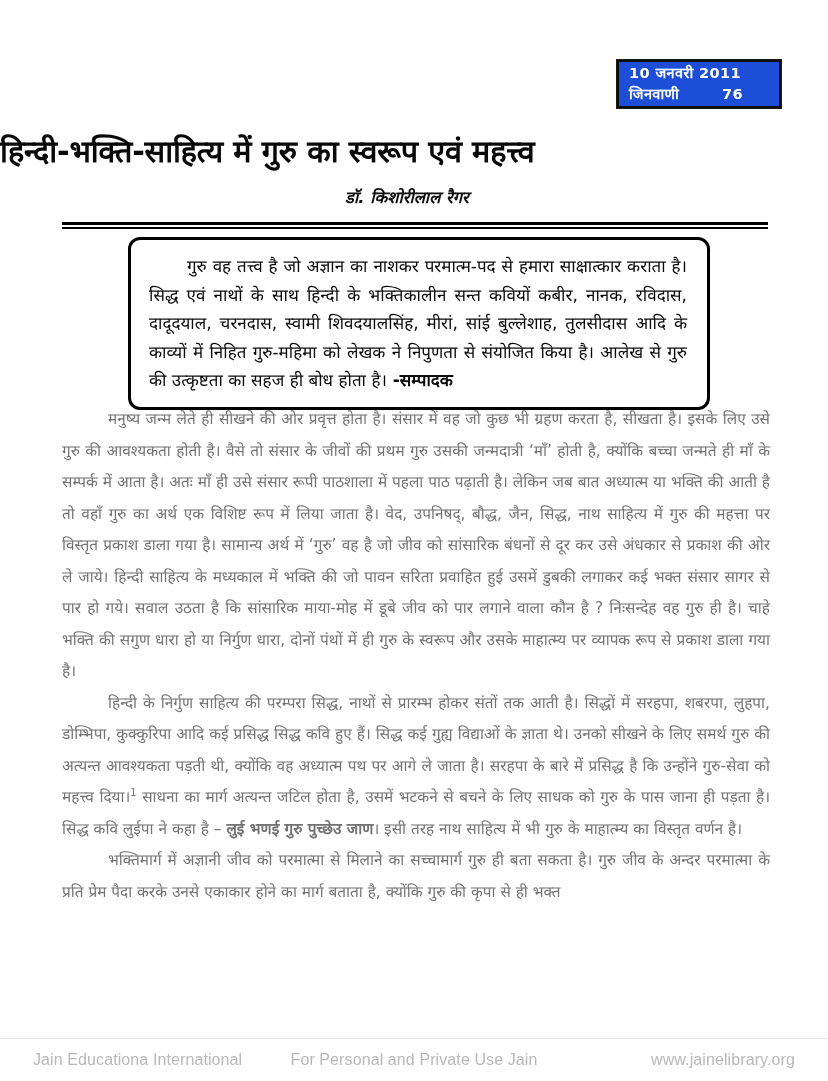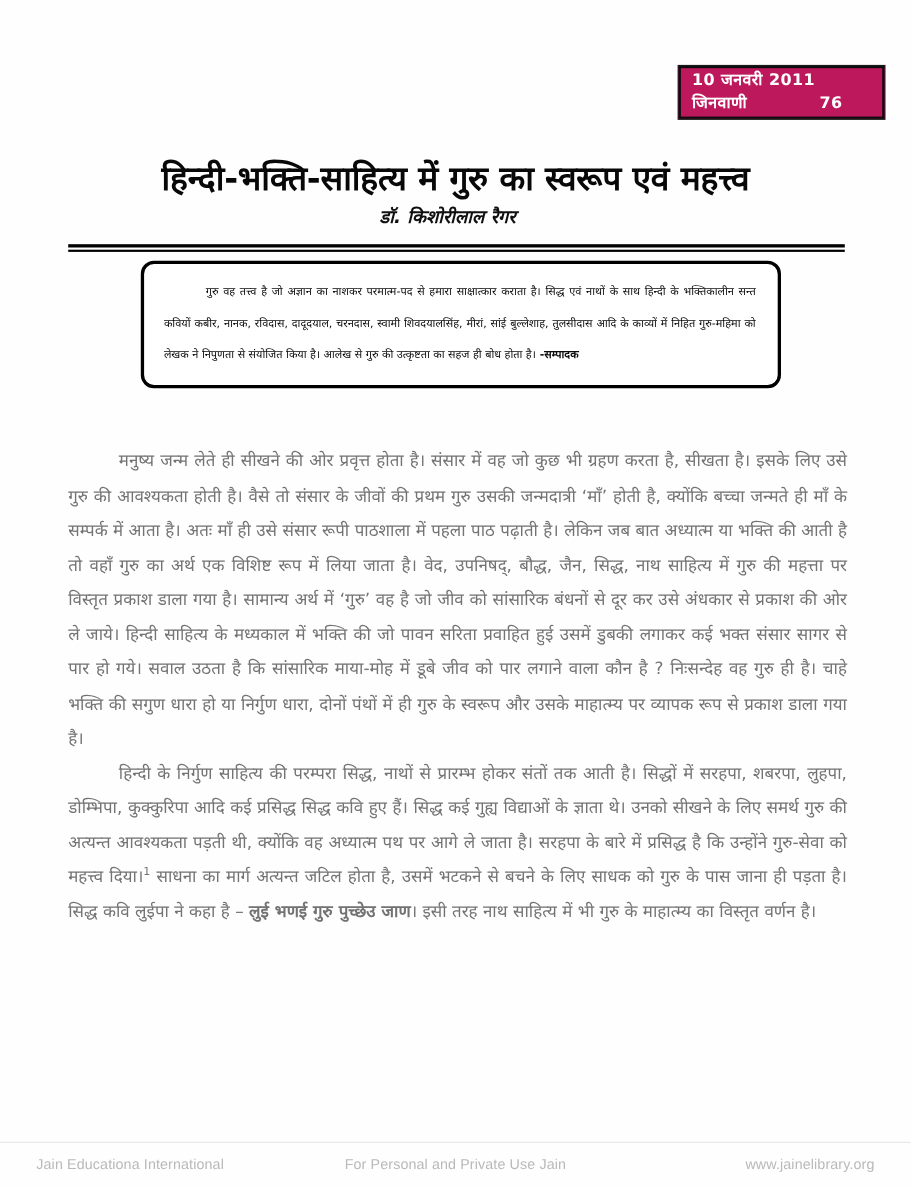--- a/index.html
+++ b/index.html
@@ -20,23 +20,23 @@
     position: absolute;
     inset: 0;
     background: #fefefe;
   }
 
   
   .issue-badge {
     position: absolute;
     left: 617px;
     top: 60px;
-    width: 187px;
+    width: 164px;
     height: 48px;
-    background: #be185d;
+    background: #1d4ed8;
     border: 2px solid #0d0d0d;
     box-shadow: 0 0 0 1px #1a1a1a;
     display: flex;
     flex-direction: column;
     justify-content: center;
     padding: 0 10px;
     box-sizing: border-box;
   }
   .issue-badge .line {
     color: #ffffff;
@@ -52,22 +52,21 @@
     justify-content: space-between;
     align-items: flex-start;
     padding-right: 26px;
   }
 
   
   .article-title {
     position: absolute;
     left: 0;
     right: 0;
-    top: 144px;
-    text-align: center;
+    top: 132px;
     font-family: "DejaVu Sans", "Liberation Sans", sans-serif;
     font-weight: bold;
     font-size: 30.5px;
     line-height: 40px;
     letter-spacing: -0.2px;
     color: #080808;
     white-space: nowrap;
   }
   .article-author {
     position: absolute;
@@ -113,21 +112,21 @@
     top: 237px;
     width: 582px;
     box-sizing: border-box;
     border: 3px solid #000000;
     border-radius: 12px;
     padding: 12px 20px 12px 18px;
     background: #ffffff;
   }
   .abstract-text {
     font-family: "DejaVu Sans", "Liberation Sans", sans-serif;
-    font-size: 10px;
+    font-size: 17px;
     line-height: 28.5px;
     text-align: justify;
     text-indent: 38px;
     color: #090909;
     font-weight: 500;
   }
   .abstract-text .editor-sign {
     font-weight: bold;
   }
 
@@ -169,21 +168,21 @@
   }
   .footer-inner {
     position: relative;
     width: 100%;
     height: 100%;
   }
   .footer span {
     position: absolute;
     top: 12px;
     font-family: "Liberation Sans", "DejaVu Sans", sans-serif;
-    font-size: 13px;
+    font-size: 16px;
     color: #b9b9b9;
     letter-spacing: 0.1px;
     white-space: nowrap;
   }
   .footer .f-left  { left: 33px; }
   .footer .f-mid   { left: 50%; transform: translateX(-50%); }
   .footer .f-right { right: 33px; text-align: center; }
 </style>
 </head>
 <body>
@@ -212,20 +211,21 @@
     </div>
   </div>
 
   <div class="body-col">
     <p class="body-para">मनुष्य जन्म लेते ही सीखने की ओर प्रवृत्त होता है। संसार में वह जो कुछ भी ग्रहण करता है, सीखता है। इसके लिए उसे गुरु की आवश्यकता होती है। वैसे तो संसार के जीवों की प्रथम गुरु उसकी जन्मदात्री ‘माँ’ होती है, क्योंकि बच्चा जन्मते ही माँ के सम्पर्क में आता है। अतः माँ ही उसे संसार रूपी पाठशाला में पहला पाठ पढ़ाती है। लेकिन जब बात अध्यात्म या भक्ति की आती है तो वहाँ गुरु का अर्थ एक विशिष्ट रूप में लिया जाता है। वेद, उपनिषद्, बौद्ध, जैन, सिद्ध, नाथ साहित्य में गुरु की महत्ता पर विस्तृत प्रकाश डाला गया है। सामान्य अर्थ में ‘गुरु’ वह है जो जीव को सांसारिक बंधनों से दूर कर उसे अंधकार से प्रकाश की ओर ले जाये। हिन्दी साहित्य के मध्यकाल में भक्ति की जो पावन सरिता प्रवाहित हुई उसमें डुबकी लगाकर कई भक्त संसार सागर से पार हो गये। सवाल उठता है कि सांसारिक माया-मोह में डूबे जीव को पार लगाने वाला कौन है ? निःसन्देह वह गुरु ही है। चाहे भक्ति की सगुण धारा हो या निर्गुण धारा, दोनों पंथों में ही गुरु के स्वरूप और उसके माहात्म्य पर व्यापक रूप से प्रकाश डाला गया है।</p>
 
     <p class="body-para">
       <span>हिन्दी के निर्गुण साहित्य की परम्परा सिद्ध, नाथों से प्रारम्भ होकर संतों तक आती है। सिद्धों में सरहपा, शबरपा, लुहपा, डोम्भिपा, कुक्कुरिपा आदि कई प्रसिद्ध सिद्ध कवि हुए हैं। सिद्ध कई गुह्य विद्याओं के ज्ञाता थे। उनको सीखने के लिए समर्थ गुरु की अत्यन्त आवश्यकता पड़ती थी, क्योंकि वह अध्यात्म पथ पर आगे ले जाता है। सरहपा के बारे में प्रसिद्ध है कि उन्होंने गुरु-सेवा को महत्त्व दिया।</span><sup>1</sup><span> साधना का मार्ग अत्यन्त जटिल होता है, उसमें भटकने से बचने के लिए साधक को गुरु के पास जाना ही पड़ता है। सिद्ध कवि लुईपा ने कहा है – </span><b>लुई भणई गुरु पुच्छेउ जाण</b><span>। इसी तरह नाथ साहित्य में भी गुरु के माहात्म्य का विस्तृत वर्णन है।</span>
     </p>
 
+    <p class="body-para">भक्तिमार्ग में अज्ञानी जीव को परमात्मा से मिलाने का सच्चामार्ग गुरु ही बता सकता है। गुरु जीव के अन्दर परमात्मा के प्रति प्रेम पैदा करके उनसे एकाकार होने का मार्ग बताता है, क्योंकि गुरु की कृपा से ही भक्त</p>
   </div>
 
   <div class="footer">
     <div class="footer-inner">
       <span class="f-left">Jain Educationa International</span>
       <span class="f-mid">For Personal and Private Use Jain</span>
       <span class="f-right">www.jainelibrary.org</span>
     </div>
   </div>
 

